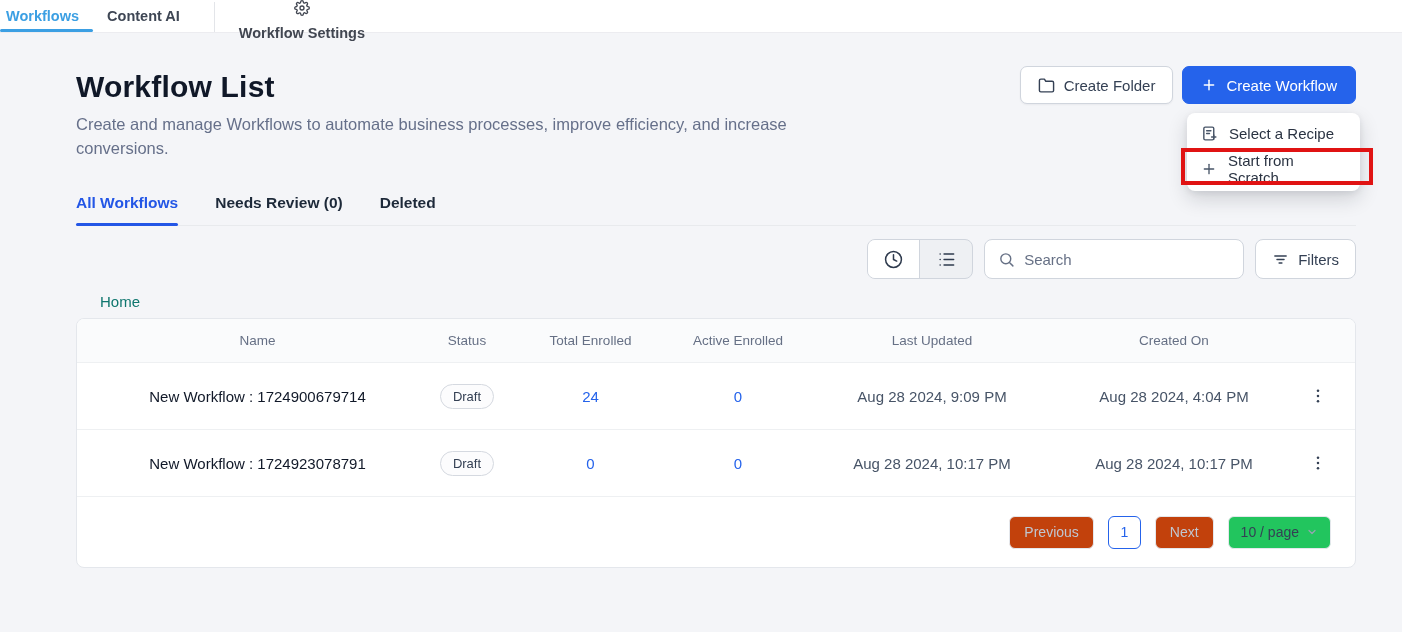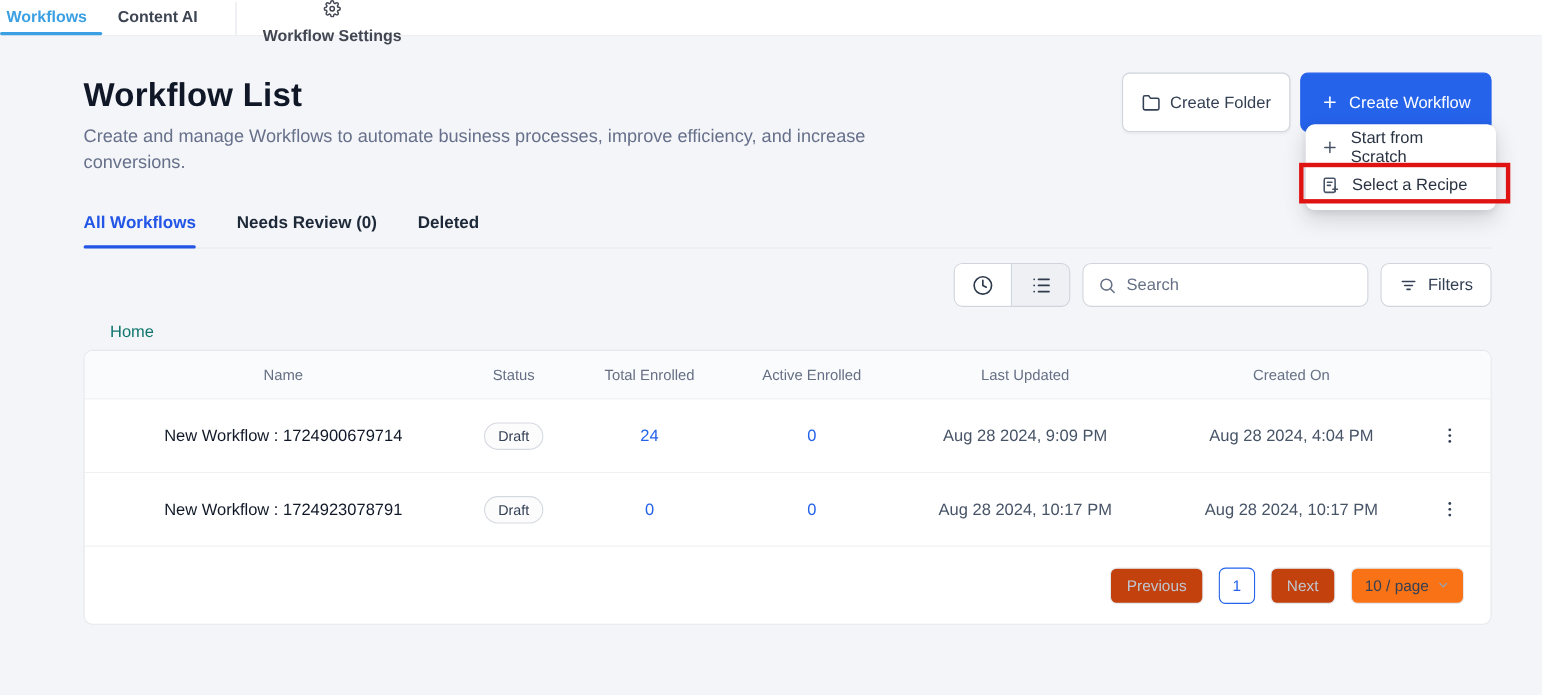--- a/index.html
+++ b/index.html
@@ -40,21 +40,21 @@
     font-size:14.5px; font-weight:700; color:#414651; cursor:pointer;flex-direction:column; }
 
   
   .content{ padding:35px 46px 0 76px; }
 
   .page-header{ display:flex; justify-content:space-between; align-items:flex-start; }
   .page-title{ font-size:30px; font-weight:600; color:#101828; line-height:38px; letter-spacing:.2px;}
   .page-subtitle{ margin-top:6px; font-size:16.5px; line-height:24px; color:#66708a; max-width:750px; }
 
   .actions{ display:flex; gap:9px; position:relative; flex:none; margin-top:-2px; }
-  .btn{ display:flex; align-items:center; gap:9px; height:54px; border-radius:7px;
+  .btn{ display:flex; align-items:center; gap:9px; height:38px; border-radius:7px;
         font-size:15px; cursor:pointer; }
   .btn-secondary{ background:#fff; border:1px solid var(--border); color:var(--text-dark);
         padding:0 17px; font-weight:500; box-shadow:0 1px 2px rgba(16,24,40,.05); }
   .btn-primary{ background:var(--accent); border:1px solid var(--accent); color:#fff;
         padding:0 18px; font-weight:500; }
 
   .dropdown{
     position:absolute; top:47px; right:-4px; width:173px; background:#fff;
     border-radius:8px; box-shadow:0 8px 20px rgba(16,24,40,.16), 0 2px 6px rgba(16,24,40,.08);
     padding:3px 0 5px 0; z-index:20;
@@ -108,21 +108,21 @@
 
   .tfoot{ height:70px; display:flex; justify-content:flex-end; align-items:center;
         gap:14px; padding:0 24px; }
   .pg-btn{ height:33px; padding:0 14px; display:flex; align-items:center; justify-content:center;
         background:#c2410c; border:1px solid #e4e7ec; border-radius:6px; font-size:14px;
         color:#c0c6d0; cursor:default; }
   .pg-page{ width:33px; height:33px; display:flex; align-items:center; justify-content:center;
         border:1px solid var(--accent); border-radius:6px; color:var(--accent);
         font-size:14px; background:#fff; cursor:pointer; }
   .pg-size{ height:33px; padding:0 12px; display:flex; align-items:center; gap:7px;
-        border:1px solid #e4e7ec; border-radius:6px; background:#f97316; font-size:14px;
+        border:1px solid #e4e7ec; border-radius:6px; background:#22c55e; font-size:14px;
         color:#344054; cursor:pointer; }
 </style>
 </head>
 <body>
 
 <div class="topnav">
   <div class="nav-tab tab-workflows">
     <span>Workflows</span>
   </div>
   <div class="nav-tab">
@@ -162,41 +162,41 @@
         <span>
           <svg width="16" height="16" viewBox="0 0 24 24" fill="none" stroke="#fff" stroke-width="2.2" stroke-linecap="round">
               <line x1="12" y1="5" x2="12" y2="19"></line>
               <line x1="5" y1="12" x2="19" y2="12"></line>
             </svg>
         </span>
         <span>Create Workflow</span>
       </button>
 
       <div class="dropdown">
-        <div class="menu-item">
-          <span>
-            <svg width="16" height="16" viewBox="0 0 24 24" fill="none" stroke="#475467" stroke-width="2" stroke-linecap="round">
-                <line x1="12" y1="5" x2="12" y2="19"></line>
-                <line x1="5" y1="12" x2="19" y2="12"></line>
-              </svg>
-          </span>
-          <span>Start from Scratch</span>
-        </div>
         <div class="menu-item">
           <span>
             <svg width="17" height="17" viewBox="0 0 24 24" fill="none" stroke="#475467" stroke-width="2" stroke-linecap="round" stroke-linejoin="round">
                 <rect x="4" y="3" width="14" height="18" rx="2"></rect>
                 <line x1="8" y1="8" x2="14" y2="8"></line>
                 <line x1="8" y1="12" x2="12" y2="12"></line>
                 <line x1="15" y1="17" x2="21" y2="17"></line>
                 <line x1="18" y1="14" x2="18" y2="20"></line>
               </svg>
           </span>
           <span>Select a Recipe</span>
         </div>
+        <div class="menu-item">
+          <span>
+            <svg width="16" height="16" viewBox="0 0 24 24" fill="none" stroke="#475467" stroke-width="2" stroke-linecap="round">
+                <line x1="12" y1="5" x2="12" y2="19"></line>
+                <line x1="5" y1="12" x2="19" y2="12"></line>
+              </svg>
+          </span>
+          <span>Start from Scratch</span>
+        </div>
         <div class="annotation-box"></div>
       </div>
     </div>
   </div>
 
   <div class="tabs">
     <div class="tab active">
       <span>All Workflows</span>
     </div>
     <div class="tab">

